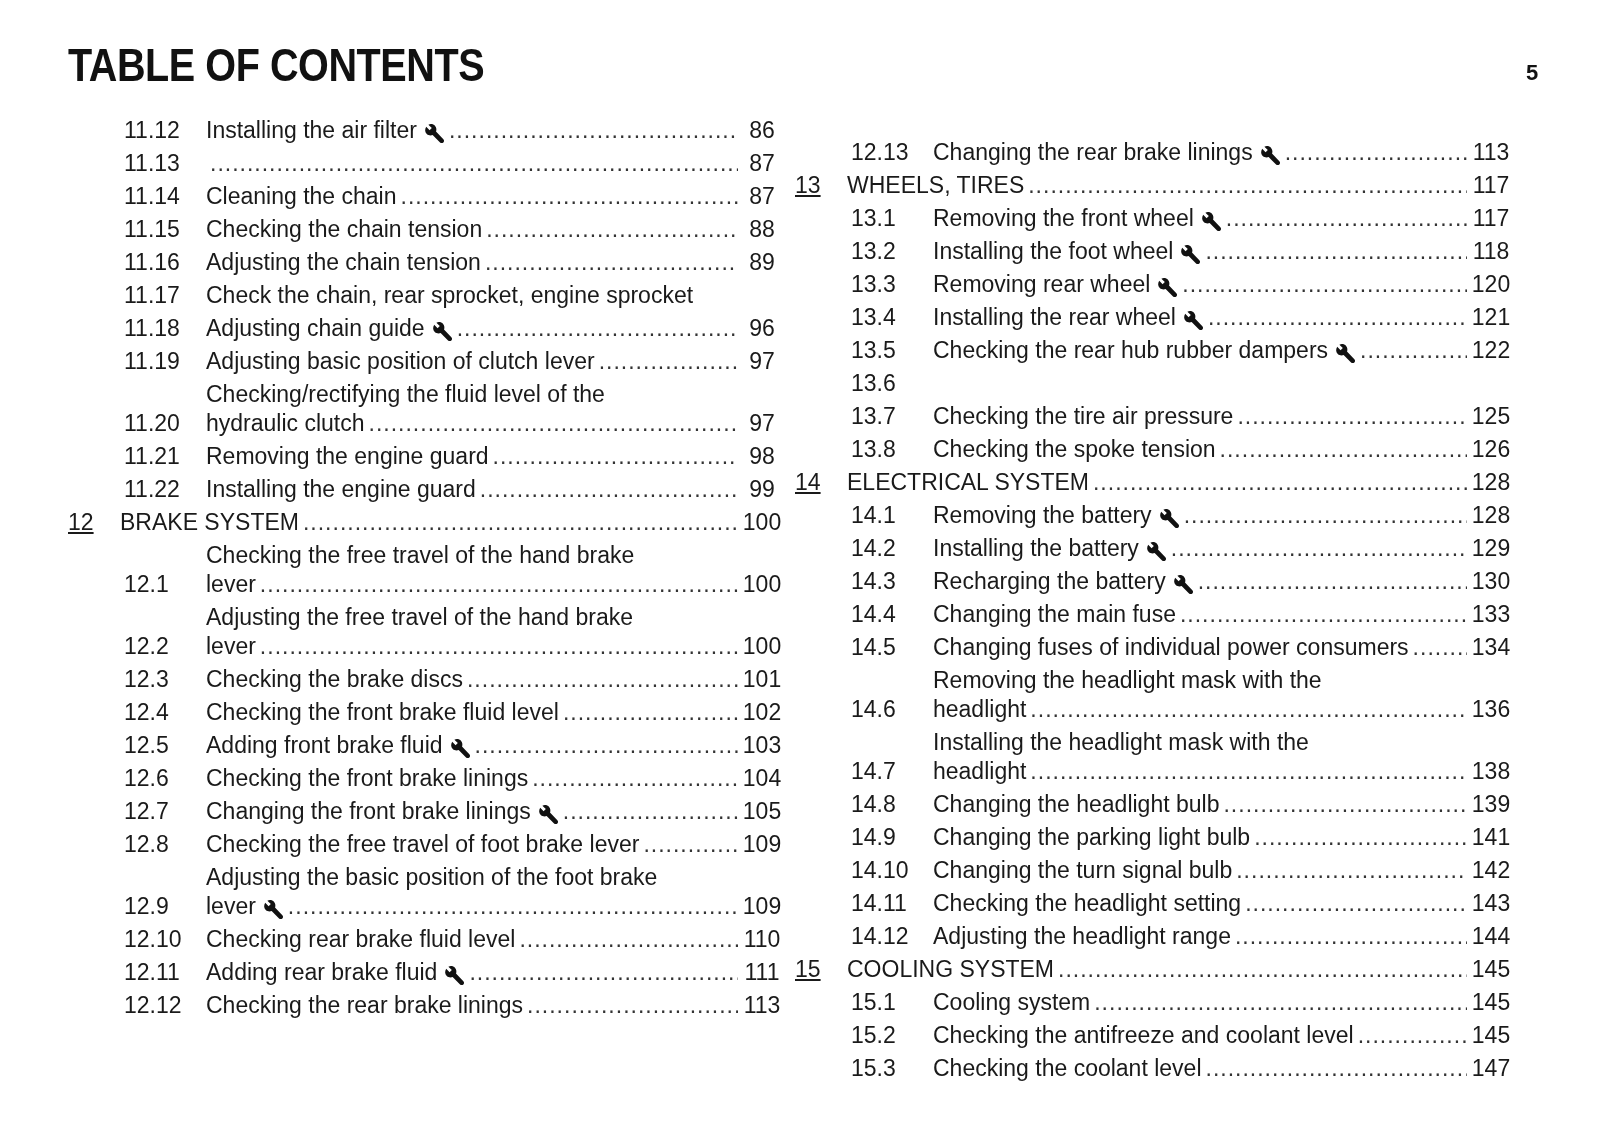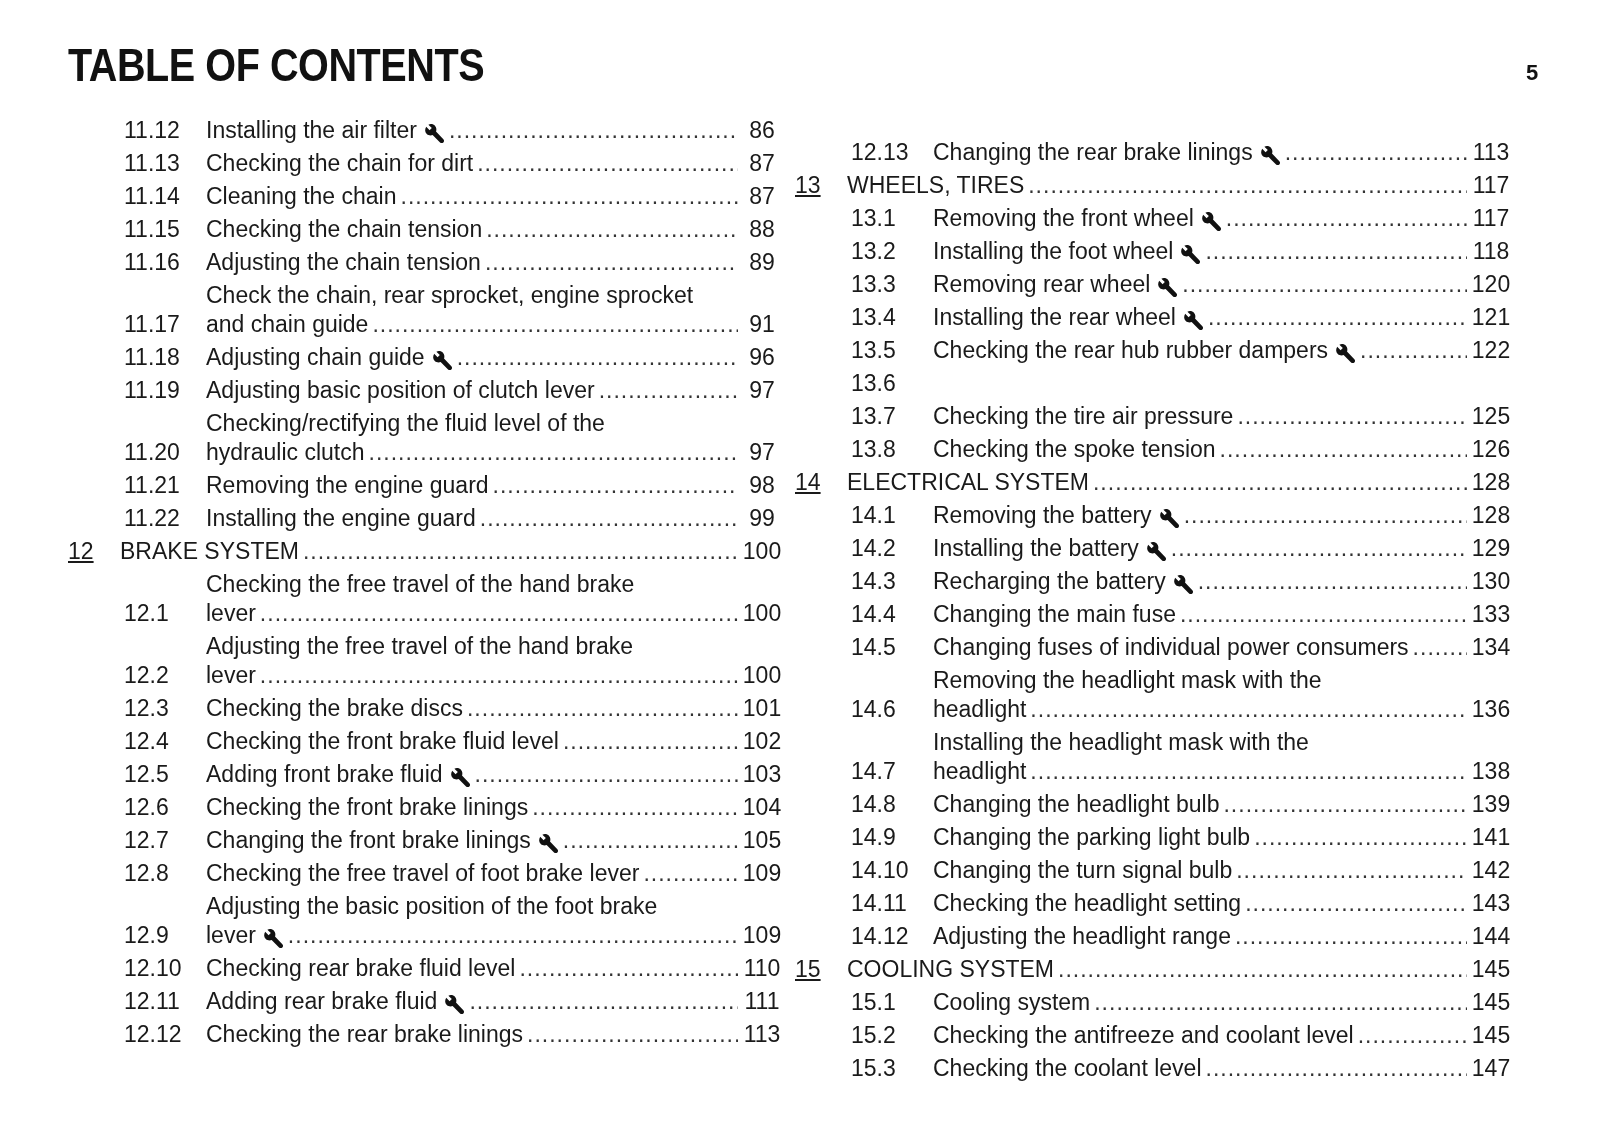--- a/index.html
+++ b/index.html
@@ -44,21 +44,20 @@
             </svg></span>
           <span class="dots"></span>
           <span class="pg">86</span>
         </div>
       </div>
   </div>
     <div class="row lvl2">
     <span class="num">11.13</span>
     <div class="body">
         <div class="last">
-          <span class="lbl">Checking the chain for dirt</span>
           <span class="dots"></span>
           <span class="pg">87</span>
         </div>
       </div>
   </div>
     <div class="row lvl2">
     <span class="num">11.14</span>
     <div class="body">
         <div class="last">
           <span class="lbl">Cleaning the chain</span>
@@ -84,25 +83,20 @@
           <span class="lbl">Adjusting the chain tension</span>
           <span class="dots"></span>
           <span class="pg">89</span>
         </div>
       </div>
   </div>
     <div class="row lvl2 multi">
     <span class="num">11.17</span>
     <div class="body">
         <div class="line1">Check the chain, rear sprocket, engine sprocket</div>
-        <div class="last">
-          <span class="lbl">and chain guide</span>
-          <span class="dots"></span>
-          <span class="pg">91</span>
-        </div>
       </div>
   </div>
     <div class="row lvl2">
     <span class="num">11.18</span>
     <div class="body">
         <div class="last">
           <span class="lbl">Adjusting chain guide</span>
           <span class="wrench"><svg viewBox="0 0 24 24" width="22" height="22">
               <path d="M3.5 4.2 L7.2 7.9 L9.6 5.5 L5.9 1.8 C8.4 0.6 11.5 1.2 13.2 3.3 C14.7 5.1 15 7.4 14.2 9.4 L22.2 17.6 C23.2 18.6 23.2 20.2 22.2 21.2 C21.2 22.2 19.6 22.2 18.6 21.2 L10.5 13.1 C8.4 14 5.9 13.6 4.1 12 C2.1 10.2 1.7 7 3.5 4.2 Z" fill="#111"></path>
             </svg></span>

